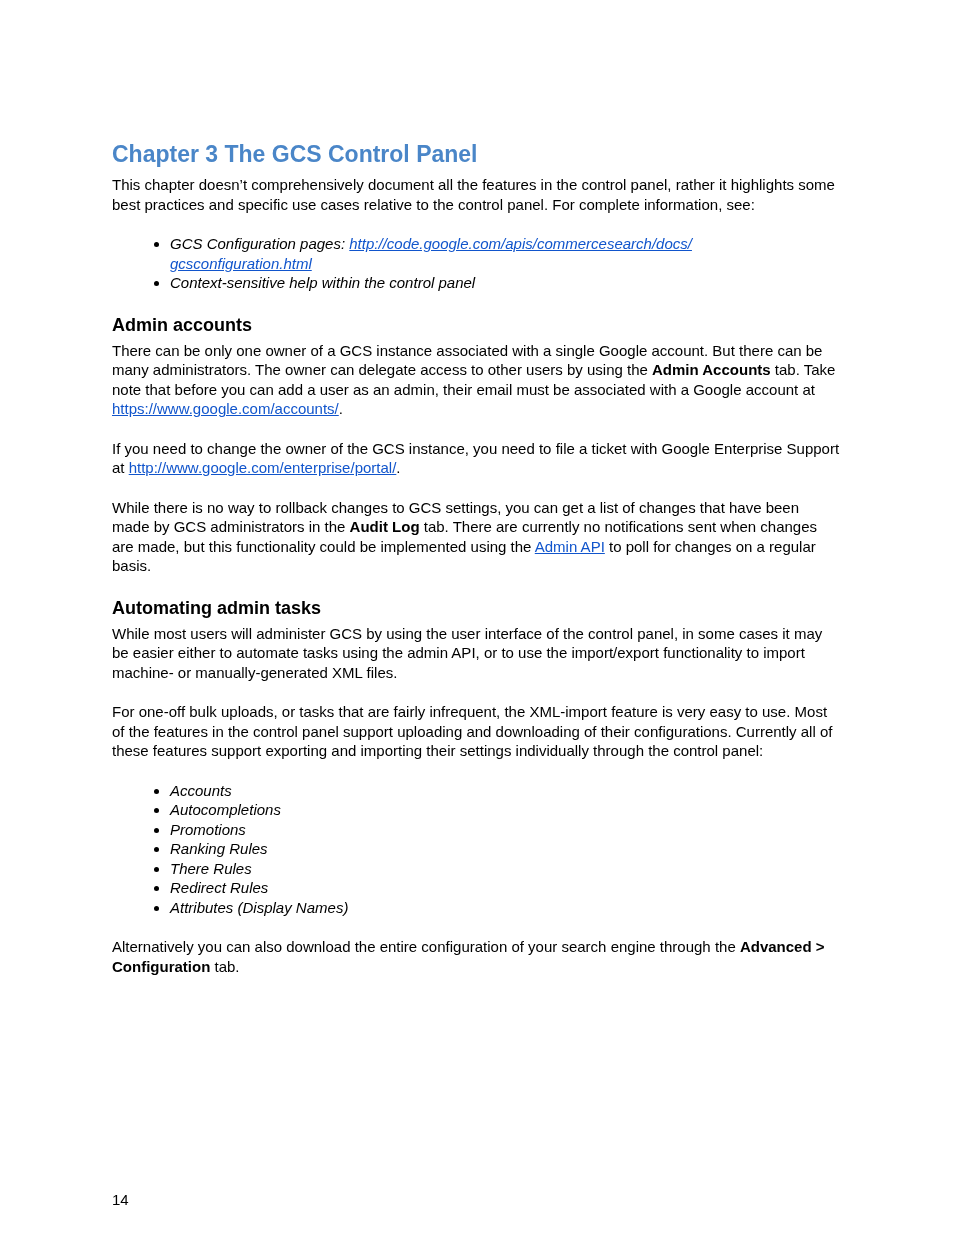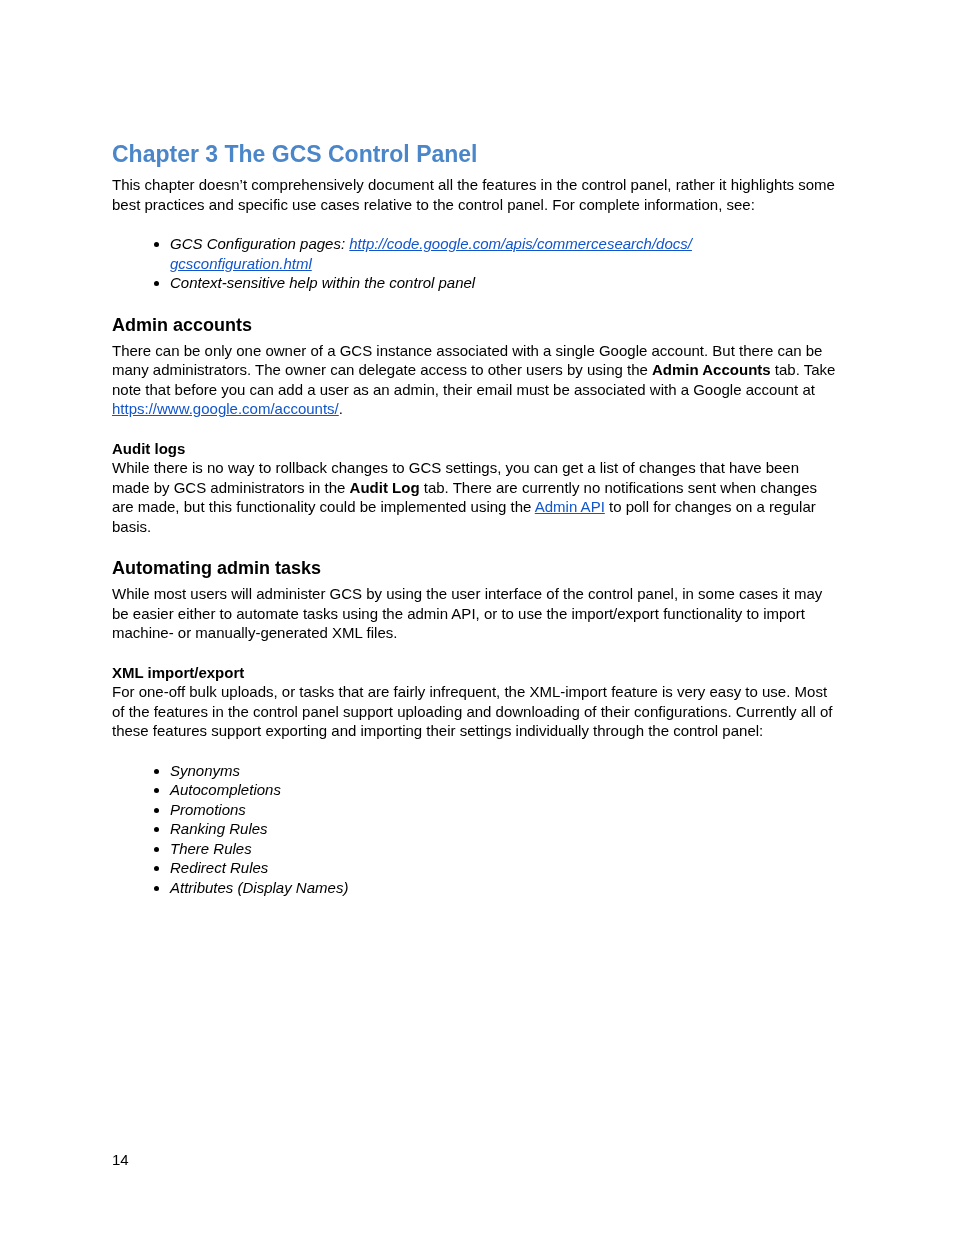--- a/index.html
+++ b/index.html
@@ -63,21 +63,21 @@
   }
   a.doc-link {
     color: var(--link-blue);
     text-decoration: underline;
     cursor: pointer;
   }
   strong { font-weight: bold; }
   .page-number {
     position: absolute;
     left: 112px;
-    top: 1150px;
+    top: 1190px;
     font-size: 15px;
     line-height: 19.5px;
   }
 </style>
 </head>
 <body>
 
 <div class="page">
   <div class="content">
 
@@ -87,41 +87,41 @@
 
     <ul class="doc-list">
       <li><span>GCS Configuration pages: </span><a href="#" class="doc-link">http://code.google.com/apis/commercesearch/docs/</a><br><a href="#" class="doc-link">gcsconfiguration.html</a></li>
       <li><span>Context-sensitive help within the control panel</span></li>
     </ul>
 
     <h2 class="section">Admin accounts</h2>
 
     <p class="body-p"><span>There can be only one owner of a GCS instance associated with a single Google account. But there can be many administrators. The owner can delegate access to other users by using the </span><strong>Admin Accounts</strong><span> tab. Take note that before you can add a user as an admin, their email must be associated with a Google account at </span><a href="#" class="doc-link">https://www.google.com/accounts/</a><span>.</span></p>
 
+    <p class="body-p"><span>If you need to change the owner of the GCS instance, you need to file a ticket with Google Enterprise Support at </span><a href="#" class="doc-link">http://www.google.com/enterprise/portal/</a><span>.</span></p>
 
-    <h3 class="subsection">Audit logs</h3>
 
     <p class="body-p"><span>While there is no way to rollback changes to GCS settings, you can get a list of changes that have been made by GCS administrators in the </span><strong>Audit Log</strong><span> tab. There are currently no notifications sent when changes are made, but this functionality could be implemented using the </span><a href="#" class="doc-link">Admin API</a><span> to poll for changes on a regular basis.</span></p>
 
     <h2 class="section">Automating admin tasks</h2>
 
     <p class="body-p">While most users will administer GCS by using the user interface of the control panel, in some cases it may be easier either to automate tasks using the admin API, or to use the import/export functionality to import machine- or manually-generated XML files.</p>
 
-    <h3 class="subsection">XML import/export</h3>
 
     <p class="body-p">For one-off bulk uploads, or tasks that are fairly infrequent, the XML-import feature is very easy to use. Most of the features in the control panel support uploading and downloading of their configurations. Currently all of these features support exporting and importing their settings individually through the control panel:</p>
 
     <ul class="doc-list">
-      <li>Synonyms</li>
+      <li>Accounts</li>
       <li>Autocompletions</li>
       <li>Promotions</li>
       <li>Ranking Rules</li>
       <li>There Rules</li>
       <li>Redirect Rules</li>
       <li>Attributes (Display Names)</li>
     </ul>
 
+    <p class="body-p"><span>Alternatively you can also download the entire configuration of your search engine through the </span><strong>Advanced &gt; Configuration</strong><span> tab.</span></p>
 
 
   </div>
 
   <div class="page-number">14</div>
 </div>
 
 </body></html>

